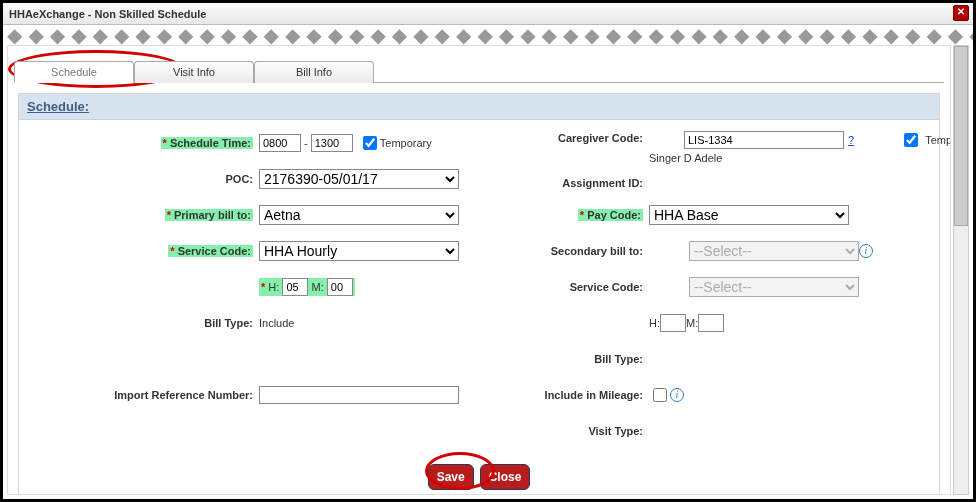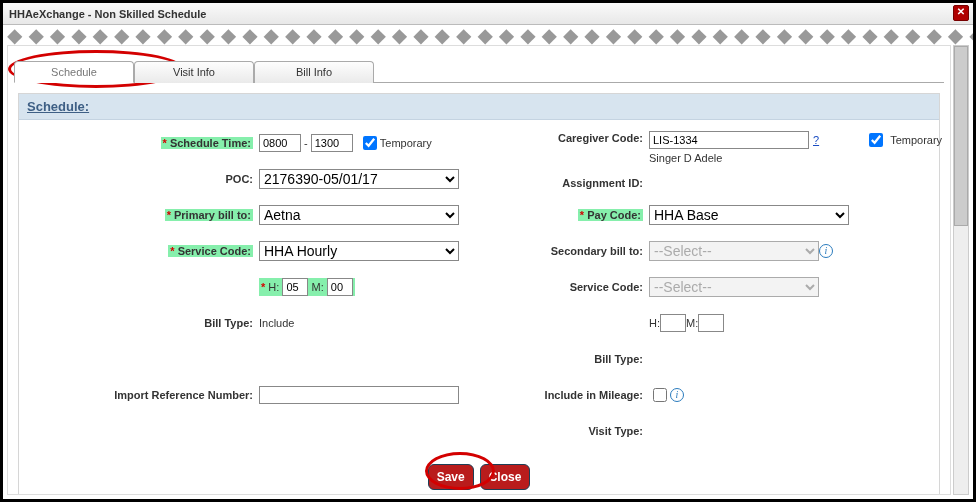--- a/index.html
+++ b/index.html
@@ -172,32 +172,32 @@
   .hl { background: #86efac; padding: 0 2px; }
   input.txt {
     border: 1px solid #888;
     height: 18px;
     padding: 1px 3px;
     font-size: 11px;
     font-family: inherit;
   }
   input.tiny { width: 42px; }
   input.tinysm { width: 26px; }
-  input.med { width: 160px; }
+  input.med { width: 160px; margin-left: 35px; }
   input.wide { width: 200px; }
   select.sel {
     border: 1px solid #888;
     height: 20px;
     font-size: 14px;
     font-family: inherit;
     background: #fff;
   }
   select.sel.disabled { background: #eee; color:#888; }
   select.w200 { width: 200px; }
-  select.w170 { width: 170px; }
+  select.w170 { width: 170px; margin-left: 40px; }
   .chk { width: 14px; height: 14px; }
   .link-q { color: #1a4cc2; text-decoration: underline; cursor: pointer; font-size: 11px; padding-left:4px;}
   .info-icon {
     display: inline-block;
     width: 14px;
     height: 14px;
     border: 1px solid #2a7bbd;
     border-radius: 50%;
     color: #2a7bbd;
     font-style: italic;

